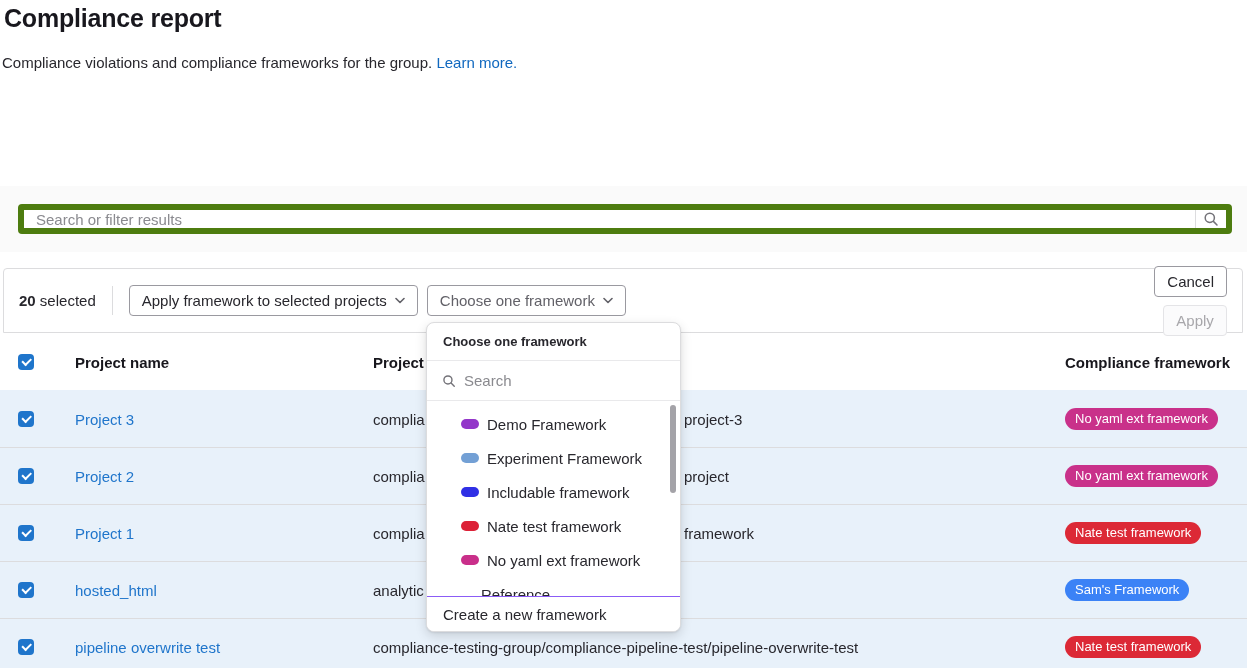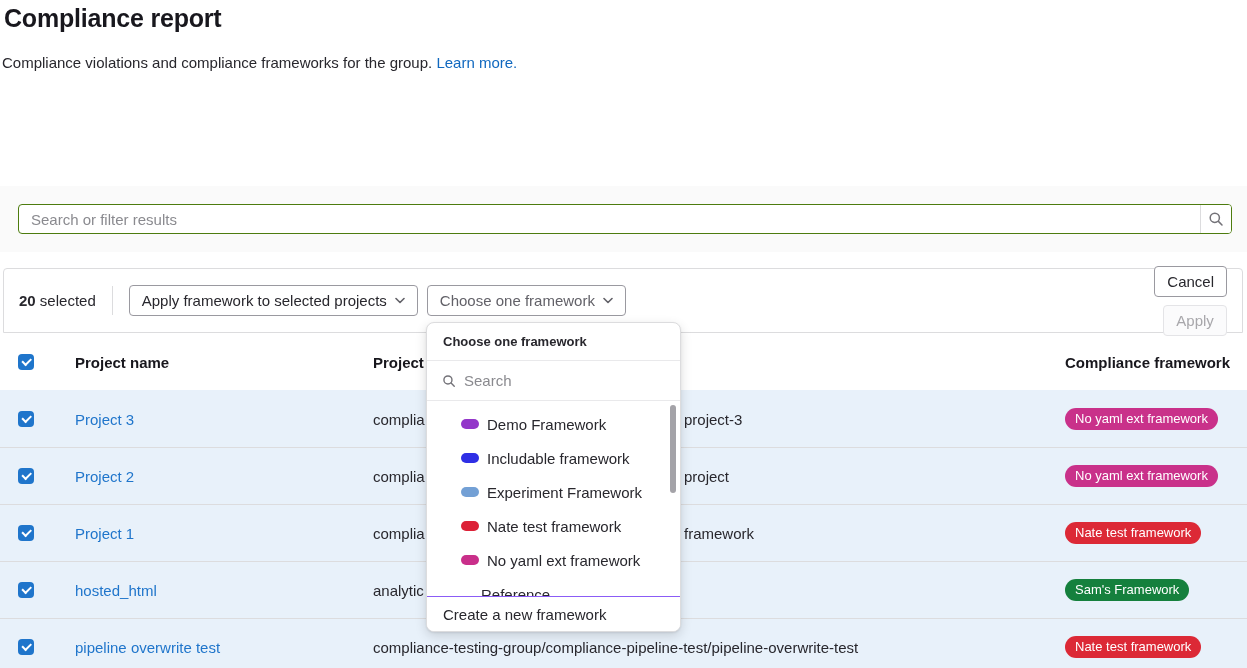--- a/index.html
+++ b/index.html
@@ -12,21 +12,21 @@
   .subtitle { position:absolute; left:2px; top:54px; font-size:15px; color:#28272d; }
   .subtitle a { color:#1068bf; text-decoration:none; cursor:pointer; }
 
   
   .tabs { position:absolute; left:0; top:122px; width:1247px; height:36px; border-bottom:1px solid #dcdcde; display:flex; gap:22px; padding-left:12px; }
   .tab { height:36px; display:flex; align-items:center; font-size:15px; color:#28272d; border-bottom:2px solid transparent; cursor:pointer; }
   .tab.active { font-weight:700; border-bottom:2px solid #8a8a8f; }
 
   
   .filter-band { position:absolute; left:0; top:186px; width:1247px; height:66px; background:#fafafa; }
-  .search-group { position:absolute; left:18px; top:18px; width:1214px; height:30px; background:#fff; border:1px solid #4d7c0f; border-radius:4px; display:flex; overflow:hidden; }
+  .search-group { position:absolute; left:18px; top:18px; width:1214px; height:30px; background:#fff; border:6px solid #4d7c0f; border-radius:4px; display:flex; overflow:hidden; }
   .search-group input { flex:1; border:none; outline:none; padding:0 12px; font-size:15px; font-family:inherit; color:#28272d; background:transparent; }
   .search-group input::placeholder { color:#8a8a8f; }
   .search-btn { width:31px; border:none; border-left:1px solid #dcdcde; background:#fff; display:flex; align-items:center; justify-content:center; cursor:pointer; }
 
   
   .action-box { position:absolute; left:3px; top:268px; width:1240px; height:65px; background:#fff; border:1px solid #dcdcde; border-radius:4px 4px 0 0; display:flex; align-items:center; padding:0 15px; }
   .sel-count { font-size:15px; }
   .sel-count b { font-weight:700; }
   .vdivider { width:1px; height:29px; background:#dcdcde; margin:0 16px; }
   .btn { height:31px; border:1px solid #9a99a0; border-radius:4px; background:#fff; font-family:inherit; font-size:15px; color:#28272d; padding:12px 12px; display:inline-flex; align-items:center; gap:8px; cursor:pointer; }
@@ -164,21 +164,21 @@
       <span class="cell c-badge"><span class="badge" style="background: rgb(220, 41, 54);">Nate test framework</span></span>
     </div>
 
     <div class="trow data">
       <span class="cell c-check">
             <span class="checkbox"></span>
           </span>
       <span class="cell c-name"><a class="proj-link">hosted_html</a></span>
       <span class="cell c-path">analytic</span>
       <span class="cell c-path-end"></span>
-      <span class="cell c-badge"><span class="badge" style="background: #15803d;">Sam's Framework</span></span>
+      <span class="cell c-badge"><span class="badge" style="background: #3b82f6;">Sam's Framework</span></span>
     </div>
 
     <div class="trow data">
       <span class="cell c-check">
             <span class="checkbox"></span>
           </span>
       <span class="cell c-name"><a class="proj-link">pipeline overwrite test</a></span>
       <span class="cell c-path">compliance-testing-group/compliance-pipeline-test/pipeline-overwrite-test</span>
       <span class="cell c-path-end"></span>
       <span class="cell c-badge"><span class="badge" style="background: rgb(220, 41, 54);">Nate test framework</span></span>
@@ -198,30 +198,30 @@
       <input type="text" placeholder="Search" style="">
     </div>
     <div class="dd-list">
       <div id="dd-items">
     <div class="dd-item">
       <span class="pill" style="background: rgb(147, 54, 201);"></span>
       <span>Demo Framework</span>
     </div>
 
     <div class="dd-item">
+      <span class="pill" style="background: rgb(115, 160, 213);"></span>
+      <span>Experiment Framework</span>
+    </div>
+
+    <div class="dd-item">
       <span class="pill" style="background: rgb(47, 47, 229);"></span>
       <span>Includable framework</span>
     </div>
 
     <div class="dd-item">
-      <span class="pill" style="background: rgb(115, 160, 213);"></span>
-      <span>Experiment Framework</span>
-    </div>
-
-    <div class="dd-item">
       <span class="pill" style="background: rgb(220, 33, 55);"></span>
       <span>Nate test framework</span>
     </div>
 
     <div class="dd-item">
       <span class="pill" style="background: rgb(201, 47, 138);"></span>
       <span>No yaml ext framework</span>
     </div>
 
     <div class="dd-item no-pill">

